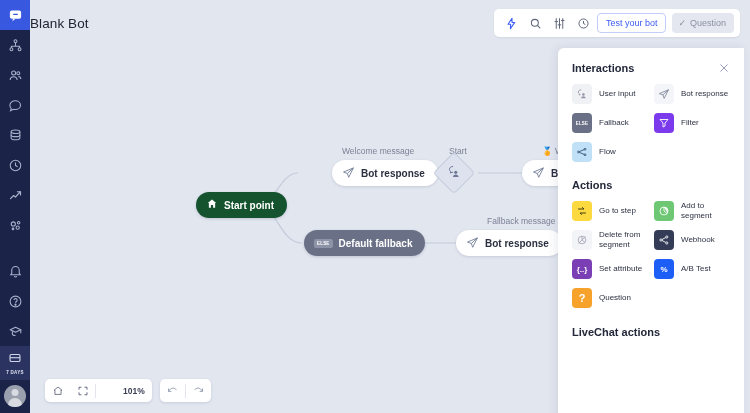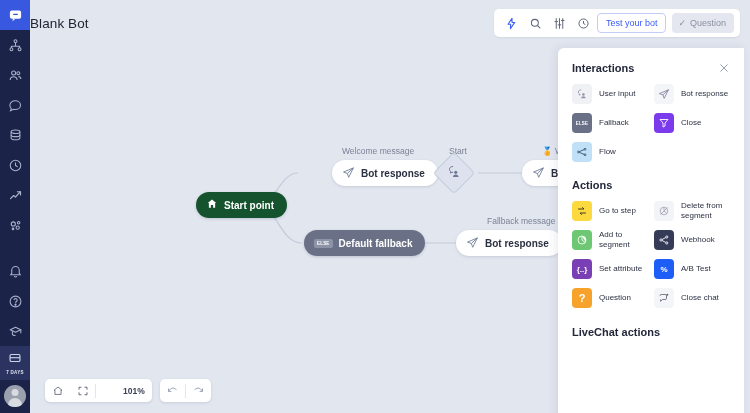--- a/index.html
+++ b/index.html
@@ -505,21 +505,21 @@
         <div class="tile" style="background:#6a7186;color:#fff;font-size:4.5px;font-weight:700;letter-spacing:.2px">ELSE</div>
         <div class="lbl">Fallback</div>
       </div>
 
       <div class="gitem">
         <div class="tile" style="background:#7c3aed">
           <svg width="12" height="12" viewBox="0 0 24 24" fill="none" stroke="#ffffff" stroke-width="1.8" stroke-linejoin="round">
             <path d="M4 5h16l-6 7v6l-4 2v-8z"></path>
           </svg>
         </div>
-        <div class="lbl">Close</div>
+        <div class="lbl">Filter</div>
       </div>
 
       <div class="gitem">
         <div class="tile" style="background:#bfe0f7">
           <svg width="12" height="12" viewBox="0 0 24 24" fill="none" stroke="#2a4a6b" stroke-width="1.7">
             <circle cx="5" cy="12" r="1.8"></circle>
               <circle cx="18" cy="6.5" r="1.8"></circle>
               <circle cx="18" cy="17.5" r="1.8"></circle>
             <path d="M6.8 11.2l9.4-4M6.8 12.8l9.4 4"></path>
           </svg>
@@ -535,39 +535,39 @@
       <div class="gitem">
         <div class="tile" style="background:#fcd93f">
           <svg width="12" height="12" viewBox="0 0 24 24" fill="none" stroke="#3a3414" stroke-width="1.9" stroke-linecap="round" stroke-linejoin="round">
             <path d="M5 8h11l-3-3M19 16H8l3 3"></path>
           </svg>
         </div>
         <div class="lbl">Go to step</div>
       </div>
 
       <div class="gitem">
+        <div class="tile" style="background:#6dc773">
+          <svg width="12" height="12" viewBox="0 0 24 24" fill="none" stroke="#ffffff" stroke-width="1.7">
+            <circle cx="12" cy="12" r="8"></circle>
+              <path d="M12 12V4M12 12l6 5" stroke-width="1.7"></path>
+            <path d="M12 4a8 8 0 016.9 12" fill="#ffffff" stroke="none" opacity=".9"></path>
+          </svg>
+        </div>
+        <div class="lbl">Add to segment</div>
+      </div>
+
+      <div class="gitem">
         <div class="tile" style="background:#f3f4f7">
           <svg width="12" height="12" viewBox="0 0 24 24" fill="none" stroke="#9aa0b2" stroke-width="1.6">
             <circle cx="12" cy="12" r="7.6"></circle>
               <path d="M12 12V4.4M12 12l5.6 4.6"></path>
               <path d="M5 19L19 5"></path>
           </svg>
         </div>
         <div class="lbl">Delete from segment</div>
-      </div>
-
-      <div class="gitem">
-        <div class="tile" style="background:#6dc773">
-          <svg width="12" height="12" viewBox="0 0 24 24" fill="none" stroke="#ffffff" stroke-width="1.7">
-            <circle cx="12" cy="12" r="8"></circle>
-              <path d="M12 12V4M12 12l6 5" stroke-width="1.7"></path>
-            <path d="M12 4a8 8 0 016.9 12" fill="#ffffff" stroke="none" opacity=".9"></path>
-          </svg>
-        </div>
-        <div class="lbl">Add to segment</div>
       </div>
 
       <div class="gitem">
         <div class="tile" style="background:#343b57">
           <svg width="12" height="12" viewBox="0 0 24 24" fill="none" stroke="#ffffff" stroke-width="1.7">
             <circle cx="17.5" cy="6" r="2.2"></circle>
               <circle cx="6" cy="12" r="2.2"></circle>
               <circle cx="17.5" cy="18" r="2.2"></circle>
             <path d="M8 11l7.5-3.8M8 13l7.5 3.8"></path>
           </svg>
@@ -583,27 +583,18 @@
       <div class="gitem">
         <div class="tile" style="background:#1d5ef7;color:#fff;font-size:8px;font-weight:700">%</div>
         <div class="lbl">A/B Test</div>
       </div>
 
       <div class="gitem">
         <div class="tile" style="background:#f7a32b;color:#fff;font-size:11px;font-weight:700">?</div>
         <div class="lbl">Question</div>
       </div>
 
-      <div class="gitem">
-        <div class="tile" style="background:#f4f5f8">
-          <svg width="12" height="12" viewBox="0 0 24 24" fill="none" stroke="#5e6478" stroke-width="1.7">
-            <path d="M4 7.5a2.5 2.5 0 012.5-2.5h8A2.5 2.5 0 0117 7.5v5A2.5 2.5 0 0114.5 15H9l-4 3.5V15"></path>
-            <circle cx="18.6" cy="5.4" r="2" fill="#5e6478" stroke="none"></circle>
-          </svg>
-        </div>
-        <div class="lbl">Close chat</div>
-      </div>
     </div>
 
     <div class="livechat">LiveChat actions</div>
   </div>
 
 </div>
 
 </body></html>

